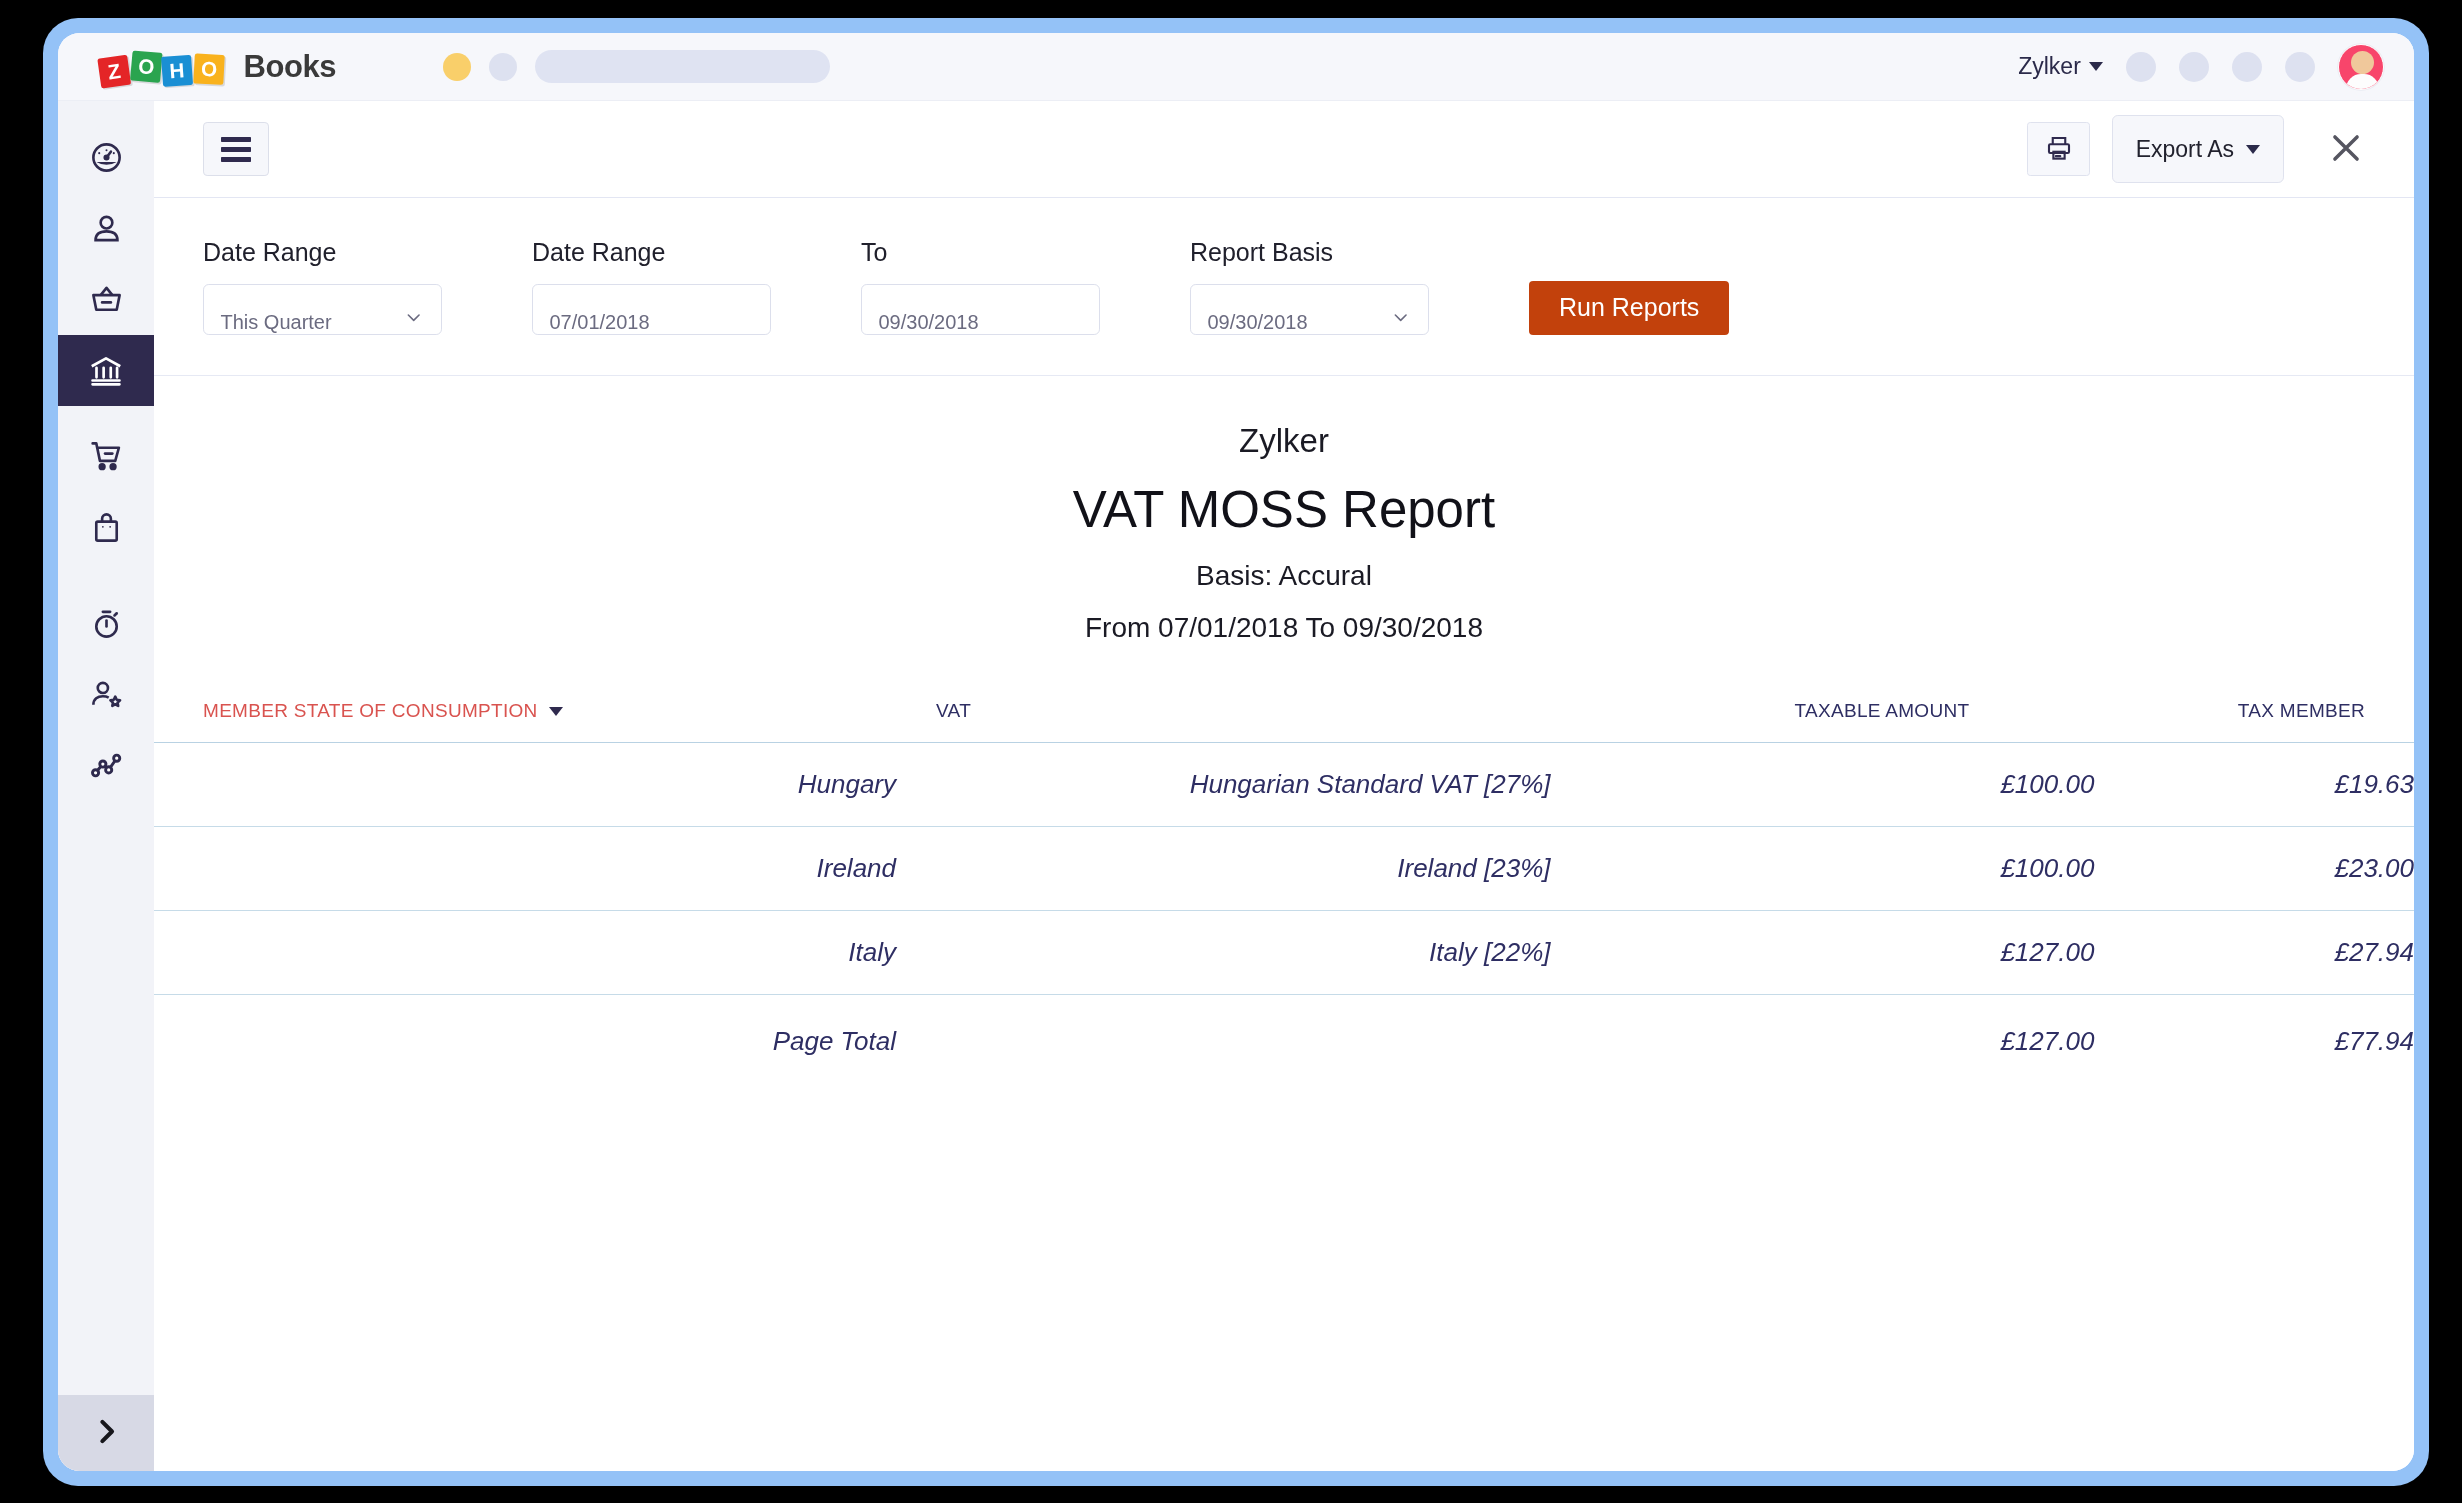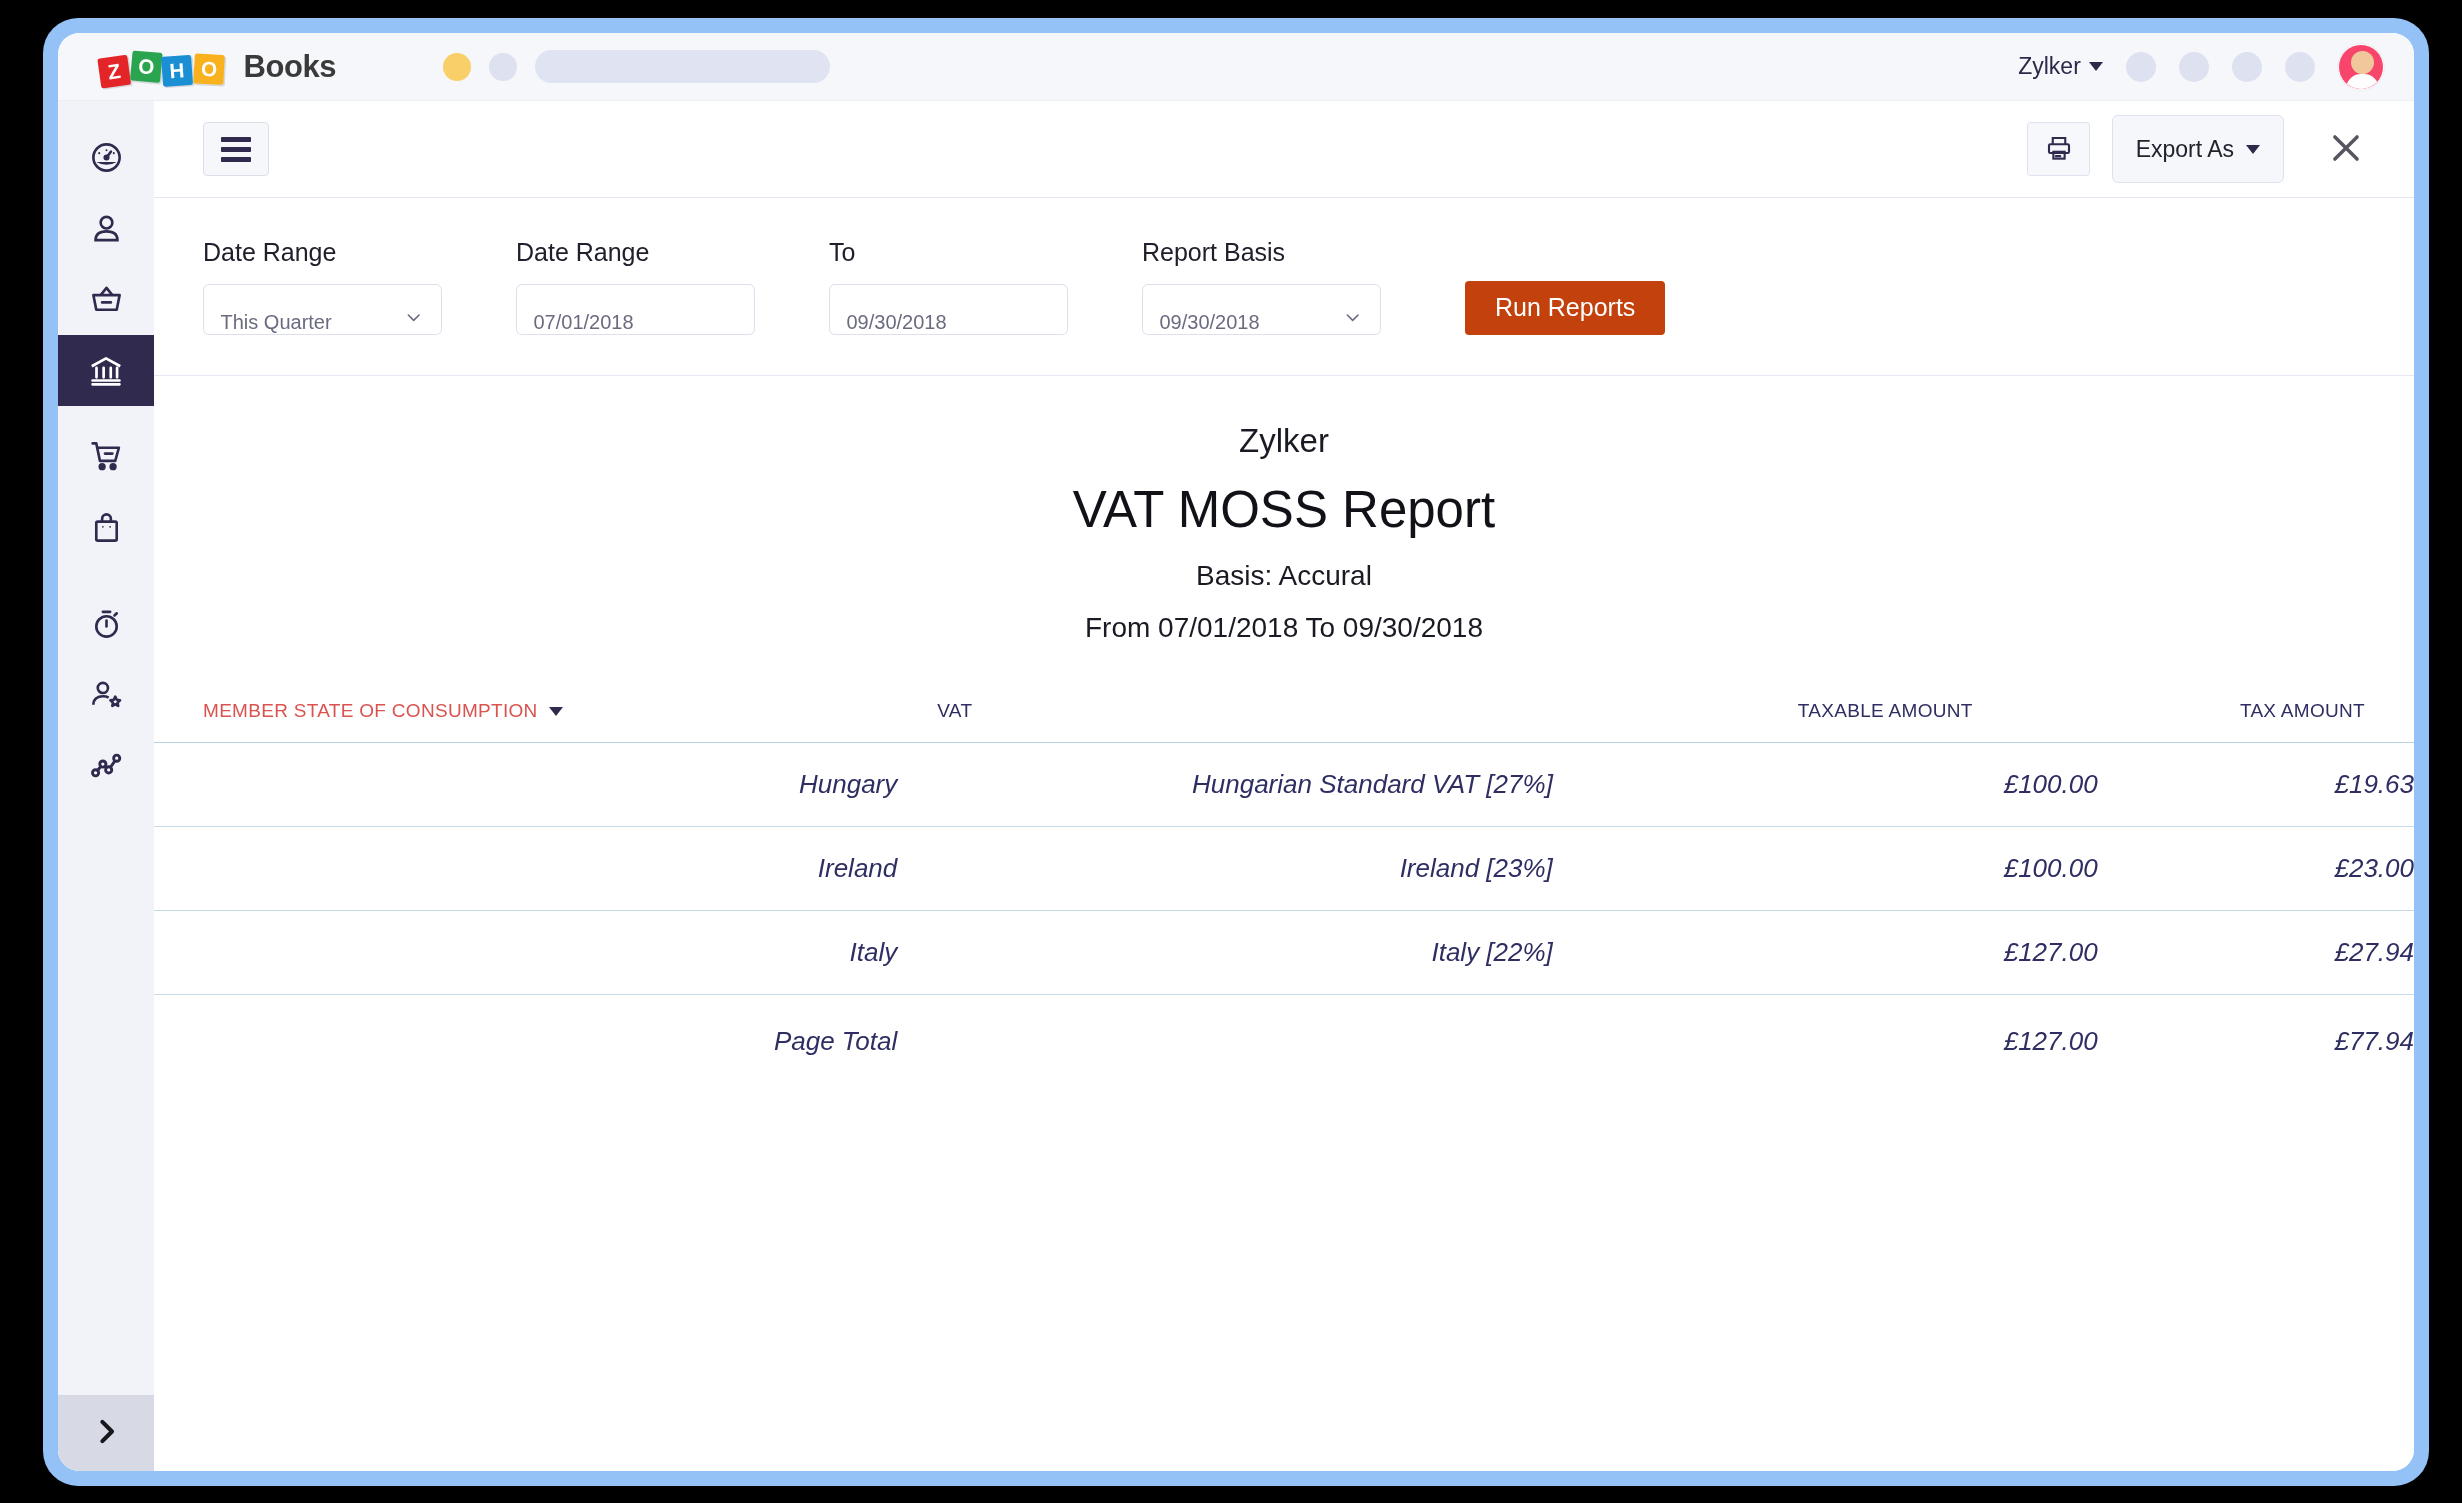--- a/index.html
+++ b/index.html
@@ -152,21 +152,21 @@
     background: #f6f7fb;
     display: flex; align-items: center; gap: 11.5px;
     font-size: 23px; color: #22222e;
     cursor: pointer;
   }
   .close-x { width: 51px; height: 51px; display: flex; align-items: center; justify-content: center; cursor: pointer; margin-left: 15px;}
 
   
   .filters {
     padding: 40px 0 40px 49px;
-    display: flex; align-items: flex-end; gap: 0;
+    display: flex; align-items: flex-end; gap: 16px;
     border-bottom: 0.8px solid #e6e9f4;
   }
   .filter-col { display: flex; flex-direction: column; width: 239px; margin-right: 74px; }
   .filter-label {
     font-size: 25px; color: #20202c; margin-bottom: 16.5px; font-weight: normal;
   }
   .filter-field {
     height: 51px; border: 0.8px solid #dcdfec; border-radius: 5.8px;
     background: #fff;
     display: flex; align-items: flex-end;
@@ -460,21 +460,21 @@
         </div>
 
         <table class="report-table">
           <thead>
             <tr>
               <th class="col-state">
                 <span>MEMBER STATE OF CONSUMPTION</span><span class="sort-caret"></span>
               </th>
               <th class="col-vat">VAT</th>
               <th class="col-taxable">TAXABLE AMOUNT</th>
-              <th class="col-tax">TAX AMOUNT</th>
+              <th class="col-tax">TAX MEMBER</th>
             </tr>
           </thead>
           <tbody>
             <tr>
               <td class="col-state">Hungary</td>
               <td class="col-vat">Hungarian Standard VAT [27%]</td>
               <td class="col-taxable">£100.00</td>
               <td class="col-tax">£19.63</td>
             </tr>
             <tr>

